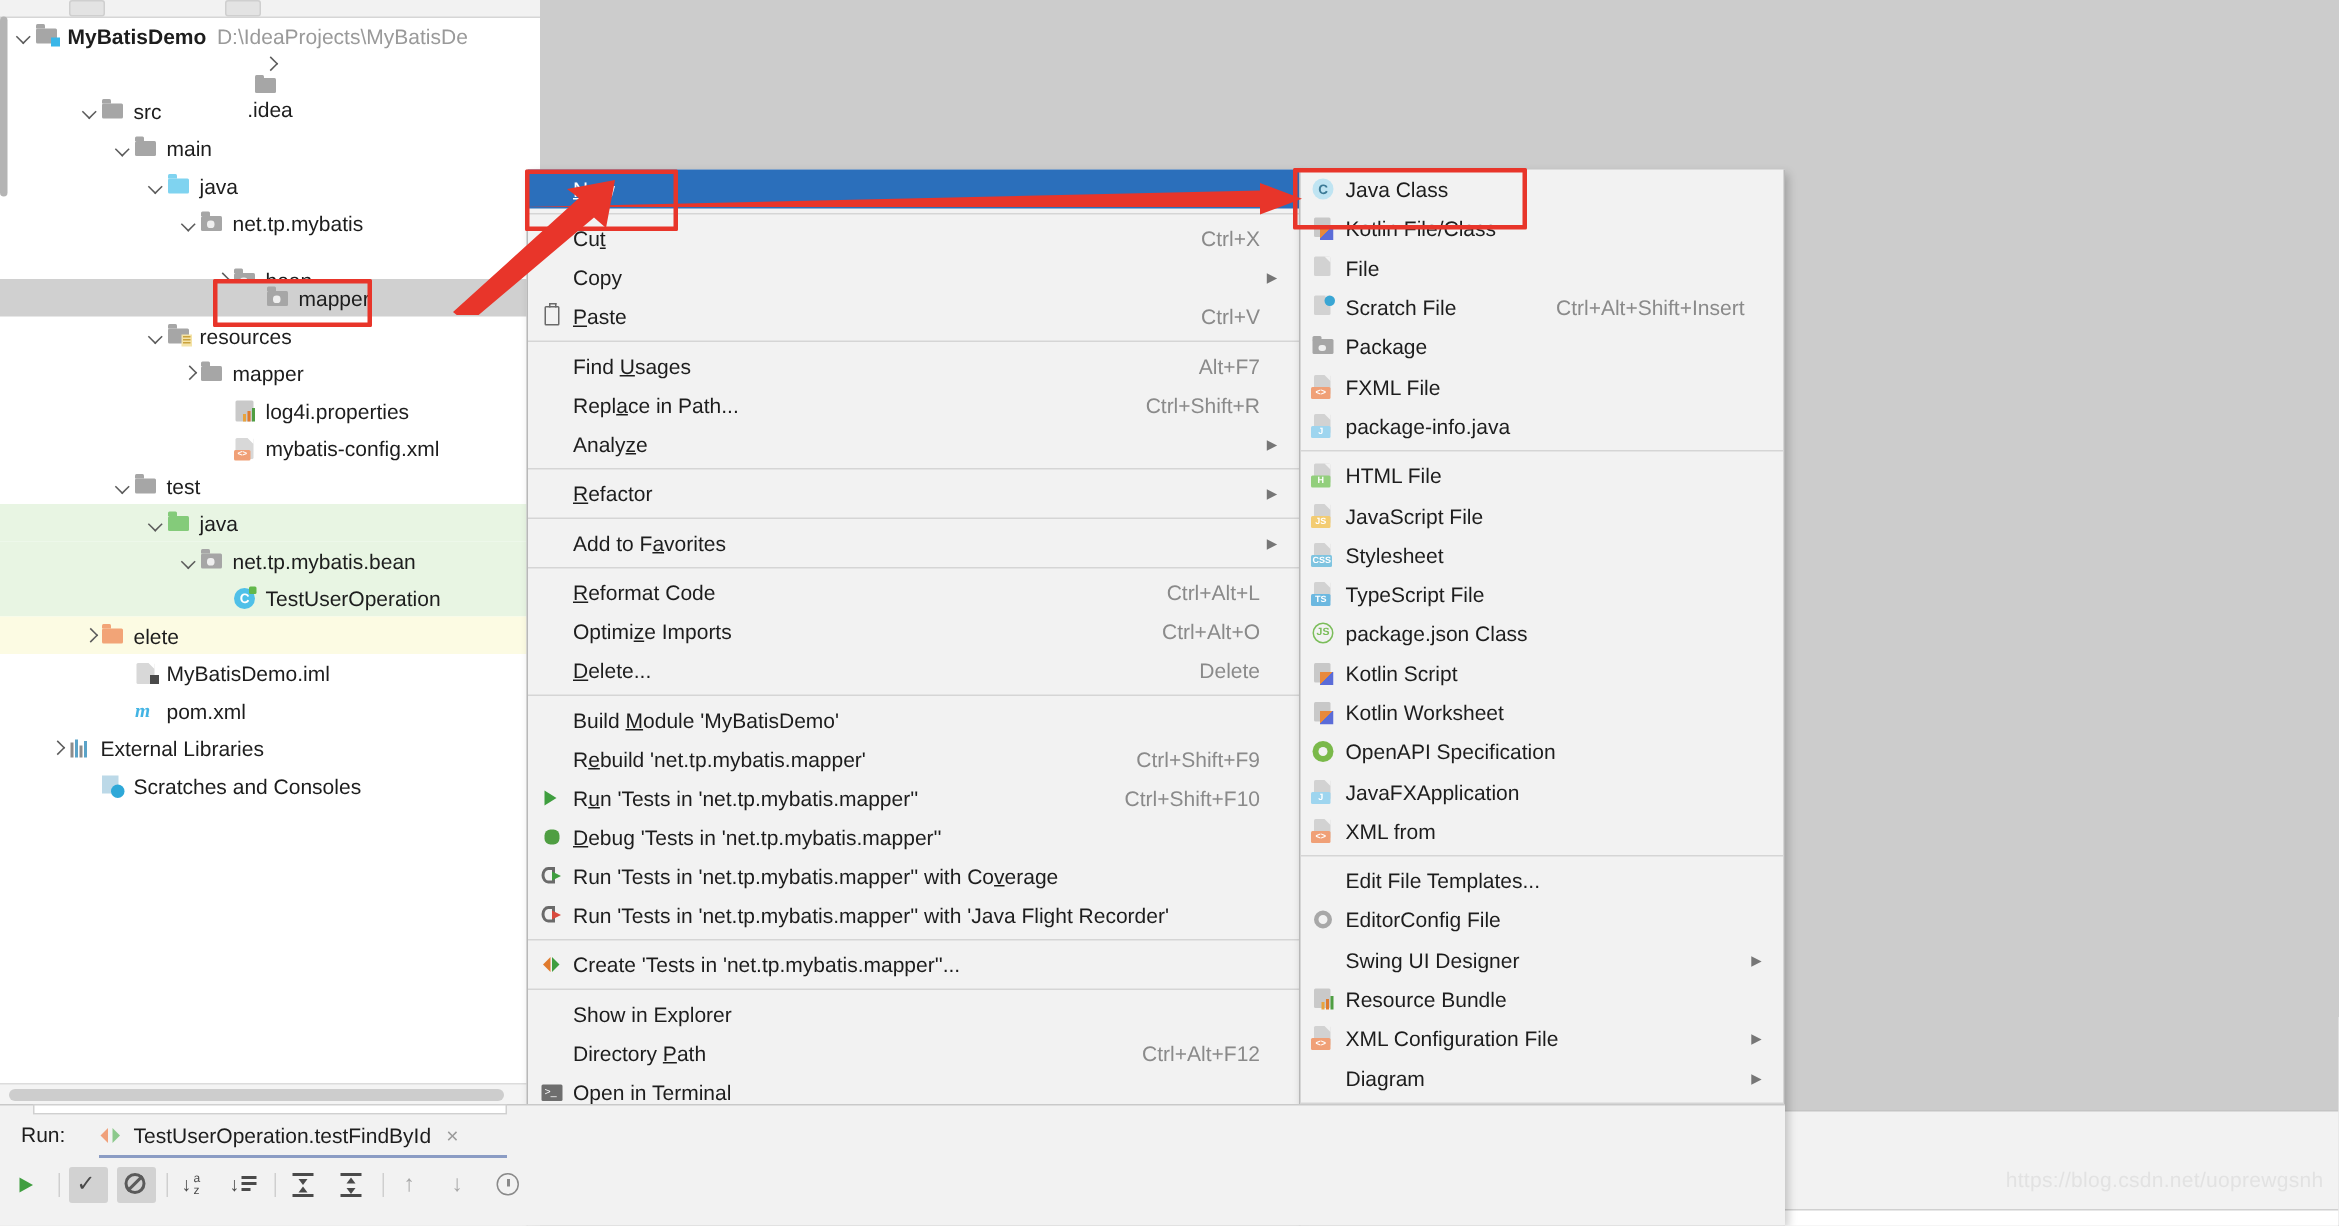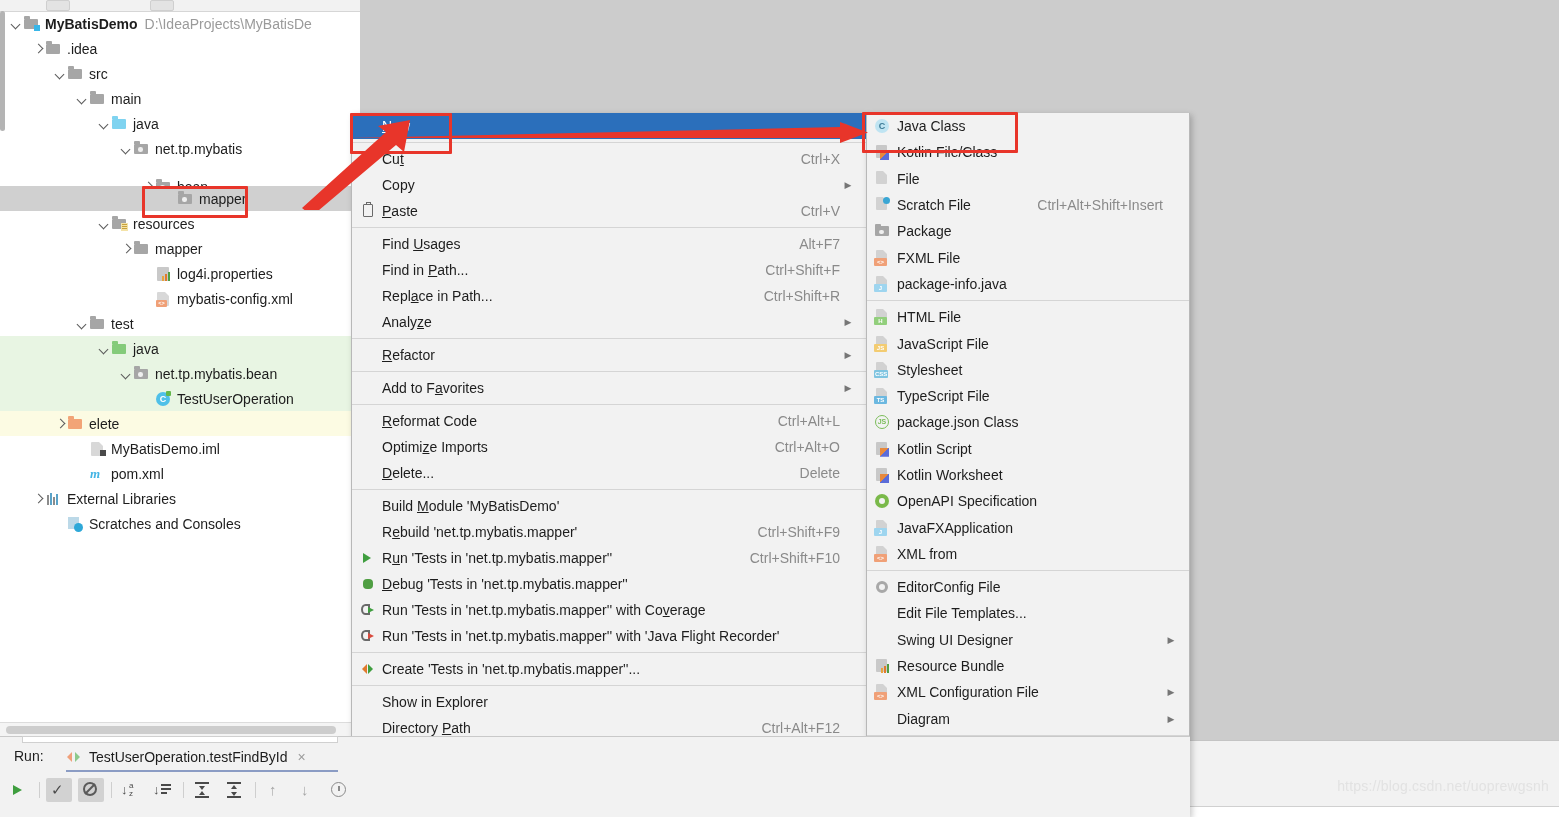--- a/index.html
+++ b/index.html
@@ -161,21 +161,21 @@
       <div class="trow" style="top: 11px; background: transparent;">
         <span style="display:inline-block;width:10px;flex:0 0 auto;"></span>
         <span class="arrow down"></span>
         <span class="ico">
           <span class="f-grey"></span>
           <span class="badge-blue"></span>
         </span>
         <span class="lbl bold">MyBatisDemo</span>
         <span class="path">D:\IdeaProjects\MyBatisDe</span>
       </div>
-      <div class="trow" style="top: 36px; background: transparent;">
+      <div class="trow" style="top: 36px; background: transparent; flex-direction: column;">
         <span style="display:inline-block;width:32px;flex:0 0 auto;"></span>
         <span class="arrow right"></span>
         <span class="ico">
           <span class="f-grey"></span>
         </span>
         <span class="lbl">.idea</span>
       </div>
       <div class="trow" style="top: 61px; background: transparent;">
         <span style="display:inline-block;width:54px;flex:0 0 auto;"></span>
         <span class="arrow down"></span>
@@ -388,26 +388,20 @@
     </div>
     <div class="msep"></div>
     <div class="mi">
       <span class="mi-ico"></span>
       <span class="mi-lbl">Find <u>U</u>sages</span>
       <span class="mi-key">Alt+F7</span>
       <span class="mi-sub"></span>
     </div>
     <div class="mi">
       <span class="mi-ico"></span>
-      <span class="mi-lbl">Find in <u>P</u>ath...</span>
-      <span class="mi-key">Ctrl+Shift+F</span>
-      <span class="mi-sub"></span>
-    </div>
-    <div class="mi">
-      <span class="mi-ico"></span>
       <span class="mi-lbl">Repl<u>a</u>ce in Path...</span>
       <span class="mi-key">Ctrl+Shift+R</span>
       <span class="mi-sub"></span>
     </div>
     <div class="mi">
       <span class="mi-ico"></span>
       <span class="mi-lbl">Analy<u>z</u>e</span>
       <span class="mi-sub">▶</span>
     </div>
     <div class="msep"></div>
@@ -706,31 +700,31 @@
         <span class="si">
           <span class="sheet"></span>
           <span class="tag" style="background:#f0a077;">&lt;&gt;</span>
         </span>
       </span>
       <span class="mi-lbl">XML from</span>
       <span class="mi-sub"></span>
     </div>
     <div class="msep"></div>
     <div class="mi">
+      <span class="mi-ico"></span>
+      <span class="mi-lbl">Edit File Templates...</span>
+      <span class="mi-sub"></span>
+    </div>
+    <div class="mi">
       <span class="mi-ico">
         <span class="si">
           <span class="gear"></span>
         </span>
       </span>
       <span class="mi-lbl">EditorConfig File</span>
-      <span class="mi-sub"></span>
-    </div>
-    <div class="mi">
-      <span class="mi-ico"></span>
-      <span class="mi-lbl">Edit File Templates...</span>
       <span class="mi-sub"></span>
     </div>
     <div class="mi">
       <span class="mi-ico"></span>
       <span class="mi-lbl">Swing UI Designer</span>
       <span class="mi-sub">▶</span>
     </div>
     <div class="mi">
       <span class="mi-ico">
         <span class="si">

